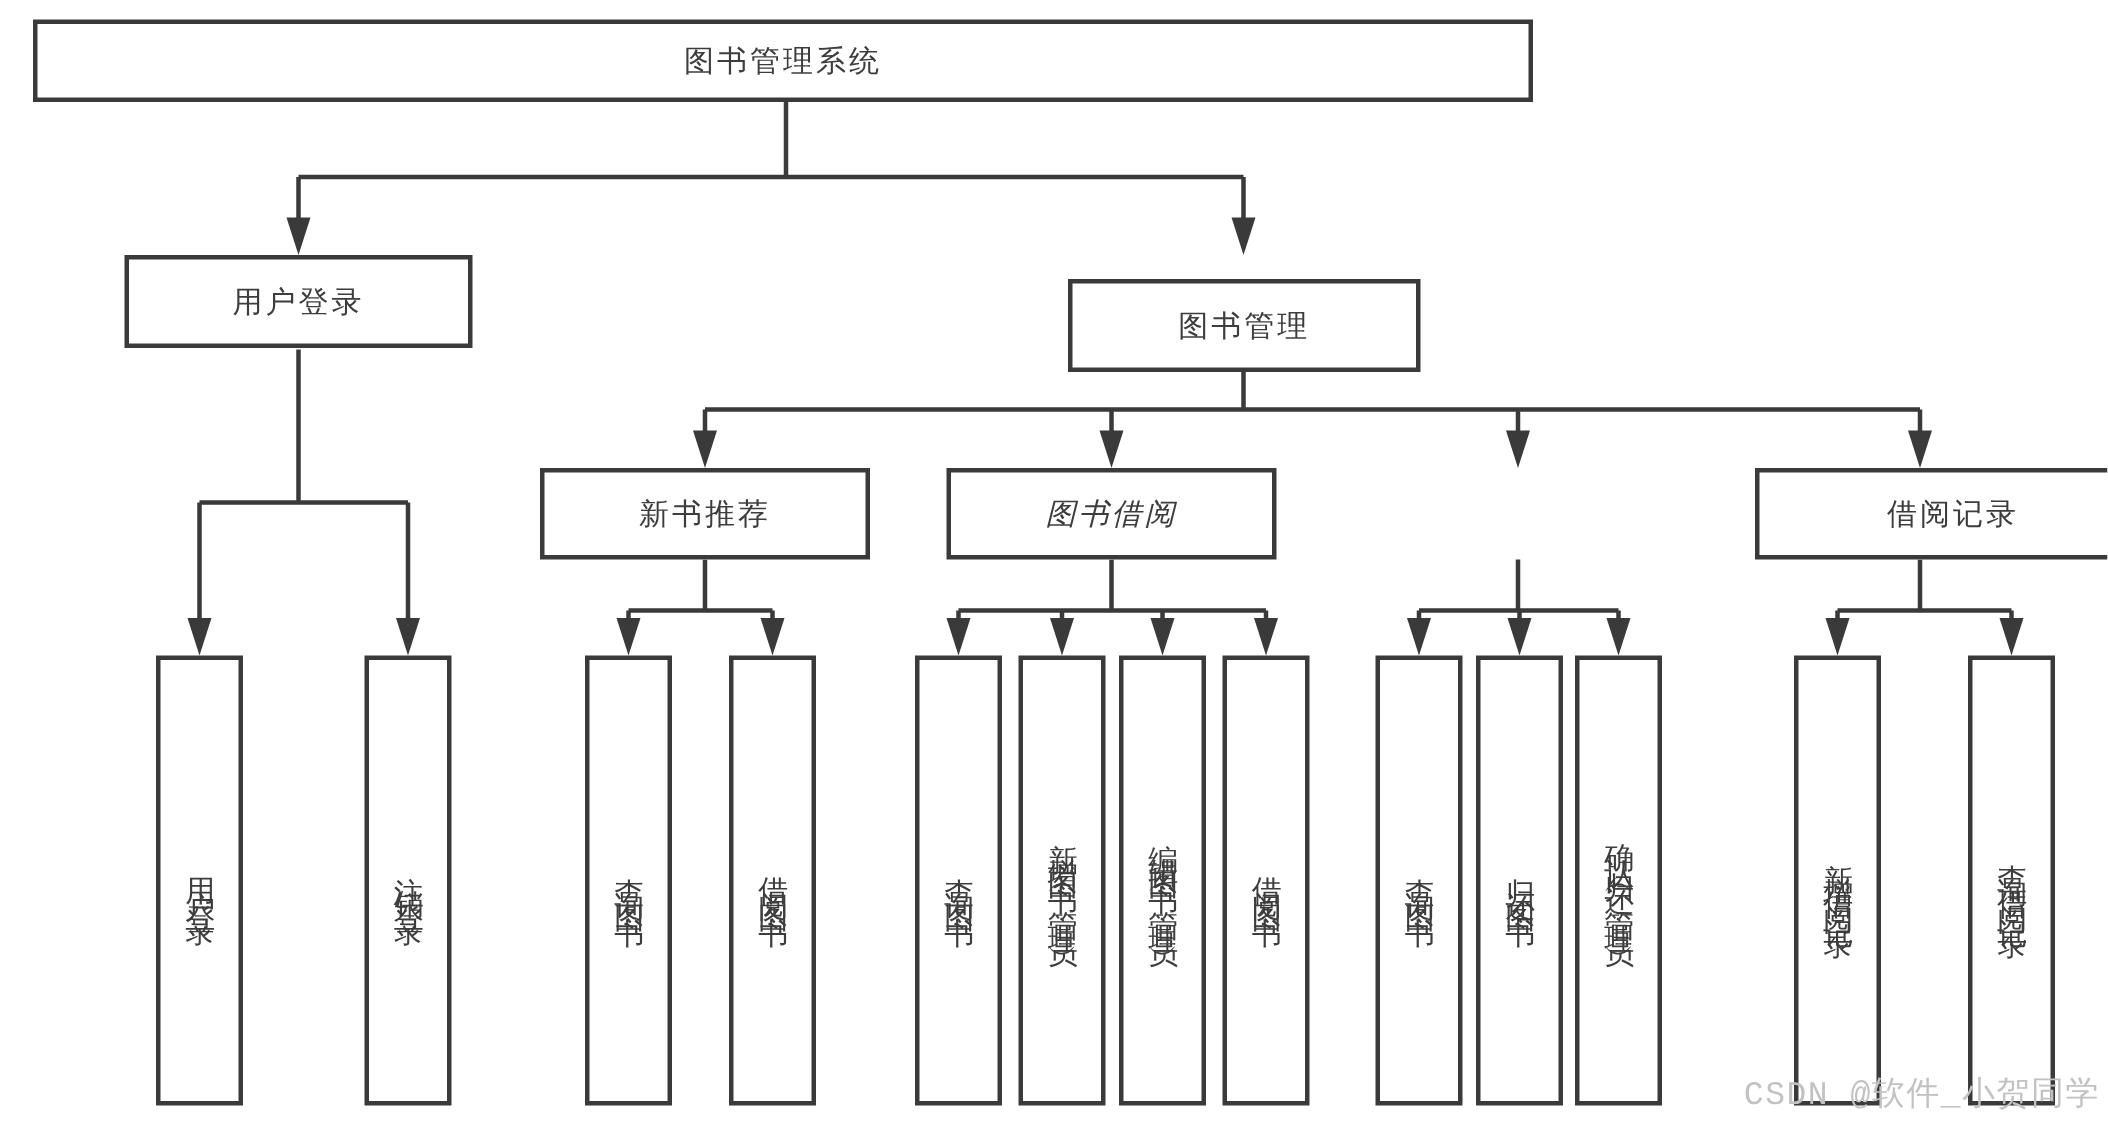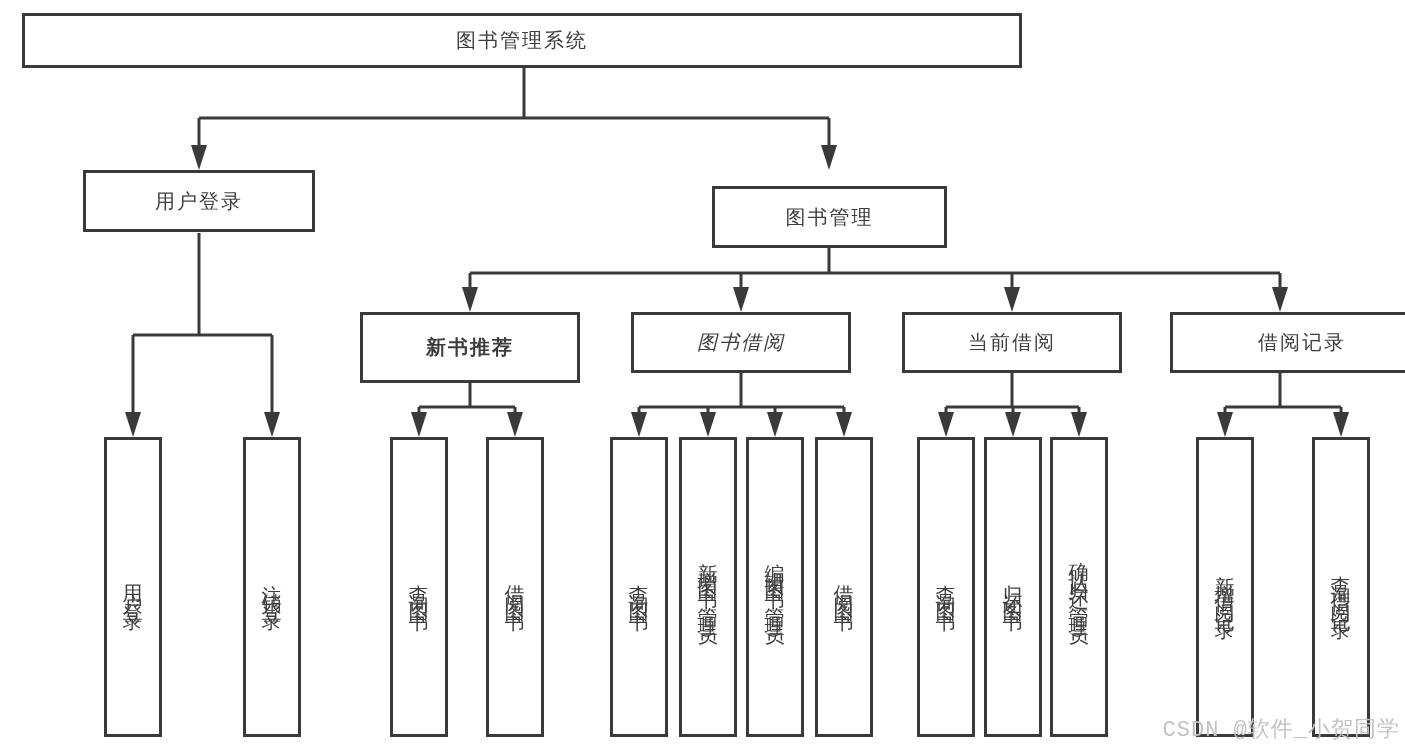--- a/index.html
+++ b/index.html
@@ -92,28 +92,25 @@
     <span>图书管理系统</span>
   </div>
 
   <div class="node hbox" style="left:83px;top:170px;width:232px;height:62px;">
     <span>用户登录</span>
   </div>
   <div class="node hbox" style="left:712px;top:170px;width:235px;height:62px;margin-top:16px;">
     <span>图书管理</span>
   </div>
 
-  <div class="node hbox" style="left:360px;top:312px;width:220px;height:71px;font-weight:bold;">
+  <div class="node hbox" style="left:360px;top:312px;width:220px;height:61px;">
     <span>新书推荐</span>
   </div>
   <div class="node hbox" style="left:631px;top:312px;width:220px;height:61px;font-style:italic;">
     <span>图书借阅</span>
-  </div>
-  <div class="node hbox" style="left:902px;top:312px;width:220px;height:61px;">
-    <span>当前借阅</span>
   </div>
   <div class="node hbox" style="left:1170px;top:312px;width:264px;height:61px;">
     <span>借阅记录</span>
   </div>
 
   <div class="node leaf" style="left:104px;">
     <span>用户登录</span>
   </div>
   <div class="node leaf" style="left:243px;">
     <span>注销登录</span>

